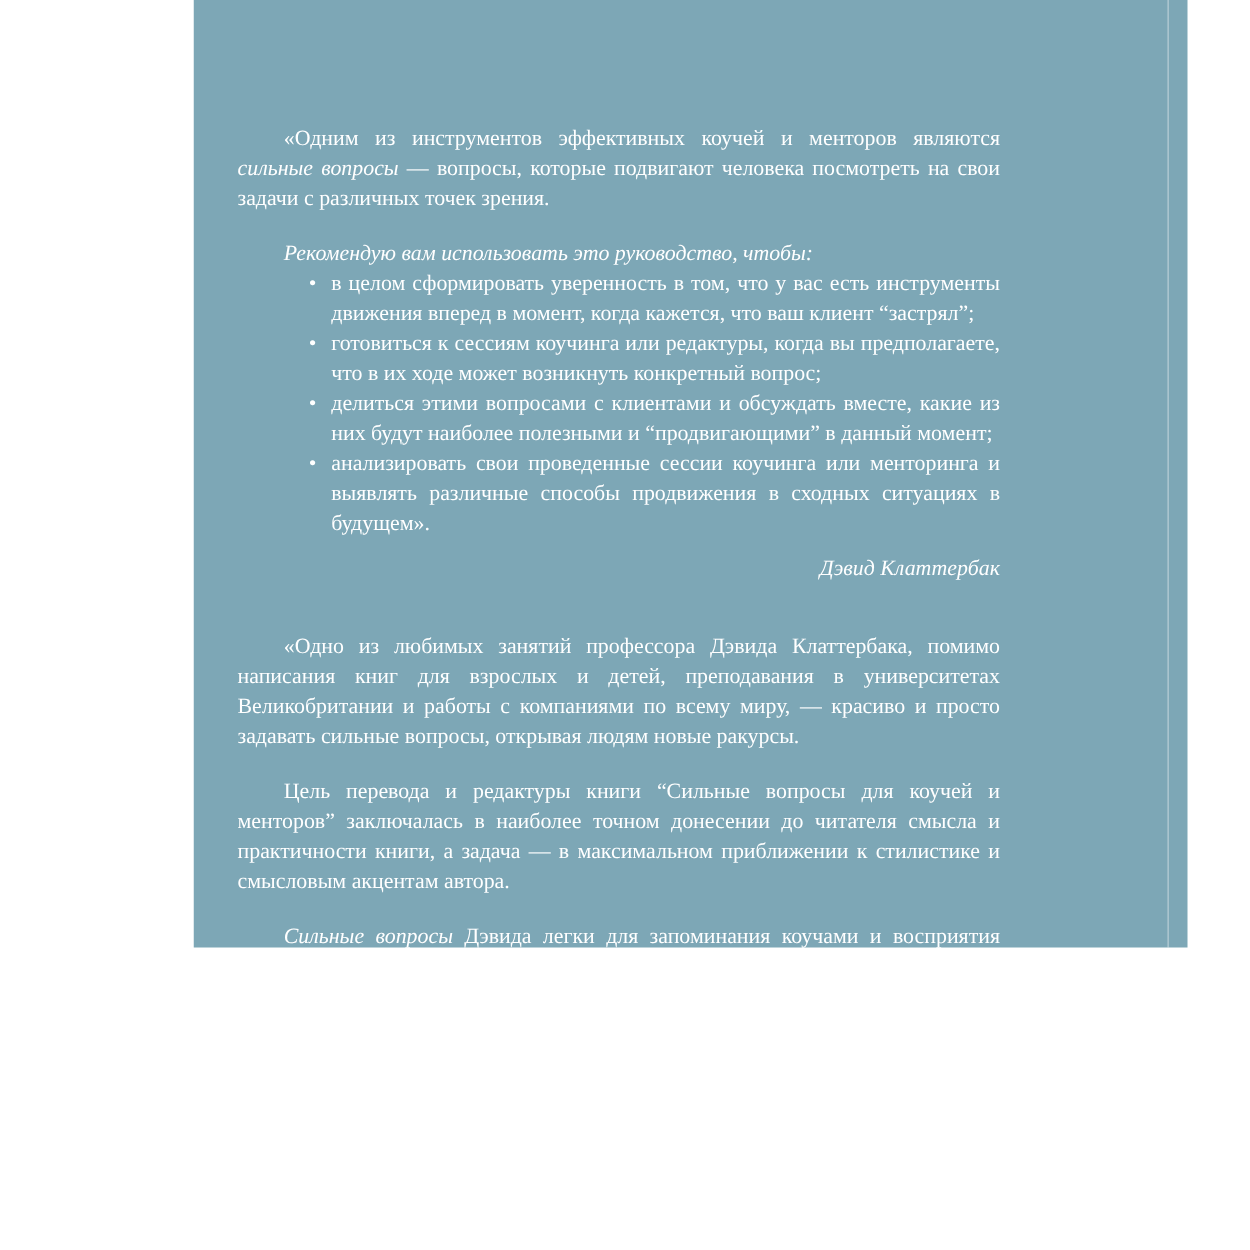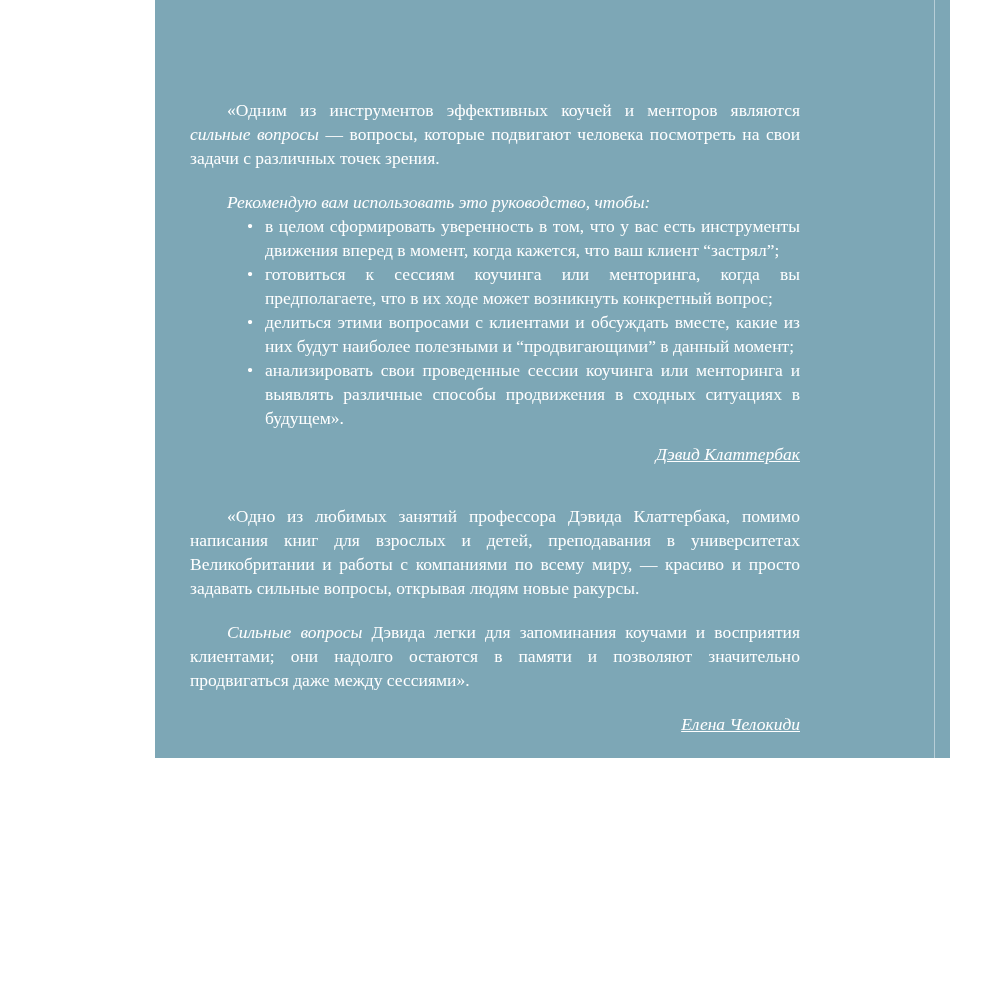--- a/index.html
+++ b/index.html
@@ -70,21 +70,20 @@
   }
   .btext {
     flex: 1;
     text-align: justify;
   }
   .signature {
     margin: 12px 0 0 0;
     text-align: right;
     font-style: italic;
     text-indent: 0;
-    text-decoration: underline;
   }
   .section2 {
     margin-top: 38px;
   }
   em {
     font-style: italic;
   }
 </style>
 </head>
 <body>
@@ -99,36 +98,37 @@
 
         <p class="para tight">Рекомендую вам использовать это руководство, чтобы:</p>
 
         <ul class="bullets">
           <li>
               <span class="marker">•</span>
               <span class="btext">в целом сформировать уверенность в том, что у вас есть инструменты движения вперед в момент, когда кажется, что ваш клиент “застрял”;</span>
             </li>
           <li>
               <span class="marker">•</span>
-              <span class="btext">готовиться к сессиям коучинга или менторинга, когда вы предполагаете, что в их ходе может возникнуть конкретный вопрос;</span>
+              <span class="btext">готовиться к сессиям коучинга или редактуры, когда вы предполагаете, что в их ходе может возникнуть конкретный вопрос;</span>
             </li>
           <li>
               <span class="marker">•</span>
               <span class="btext">делиться этими вопросами с клиентами и обсуждать вместе, какие из них будут наиболее полезными и “продвигающими” в данный момент;</span>
             </li>
           <li>
               <span class="marker">•</span>
               <span class="btext">анализировать свои проведенные сессии коучинга или менторинга и выявлять различные способы продвижения в сходных ситуациях в будущем».</span>
             </li>
         </ul>
 
         <p class="signature">Дэвид Клаттербак</p>
       </section>
 
       <section class="section2">
         <p class="para">«Одно из любимых занятий профессора Дэвида Клаттербака, помимо написания книг для взрослых и детей, преподавания в университетах Великобритании и работы с компаниями по всему миру, — красиво и просто задавать сильные вопросы, открывая людям новые ракурсы.</p>
+        <p class="para">Цель перевода и редактуры книги “Сильные вопросы для коучей и менторов” заключалась в наиболее точном донесении до читателя смысла и практичности книги, а задача — в максимальном приближении к стилистике и смысловым акцентам автора.</p>
         <p class="para"><em>Сильные вопросы</em><span> Дэвида легки для запоминания коучами и восприятия клиентами; они надолго остаются в памяти и позволяют значительно продвигаться даже между сессиями».</span></p>
         <p class="signature">Елена Челокиди</p>
       </section>
 
     </div>
   </div>
 </div>
 
 </body></html>

